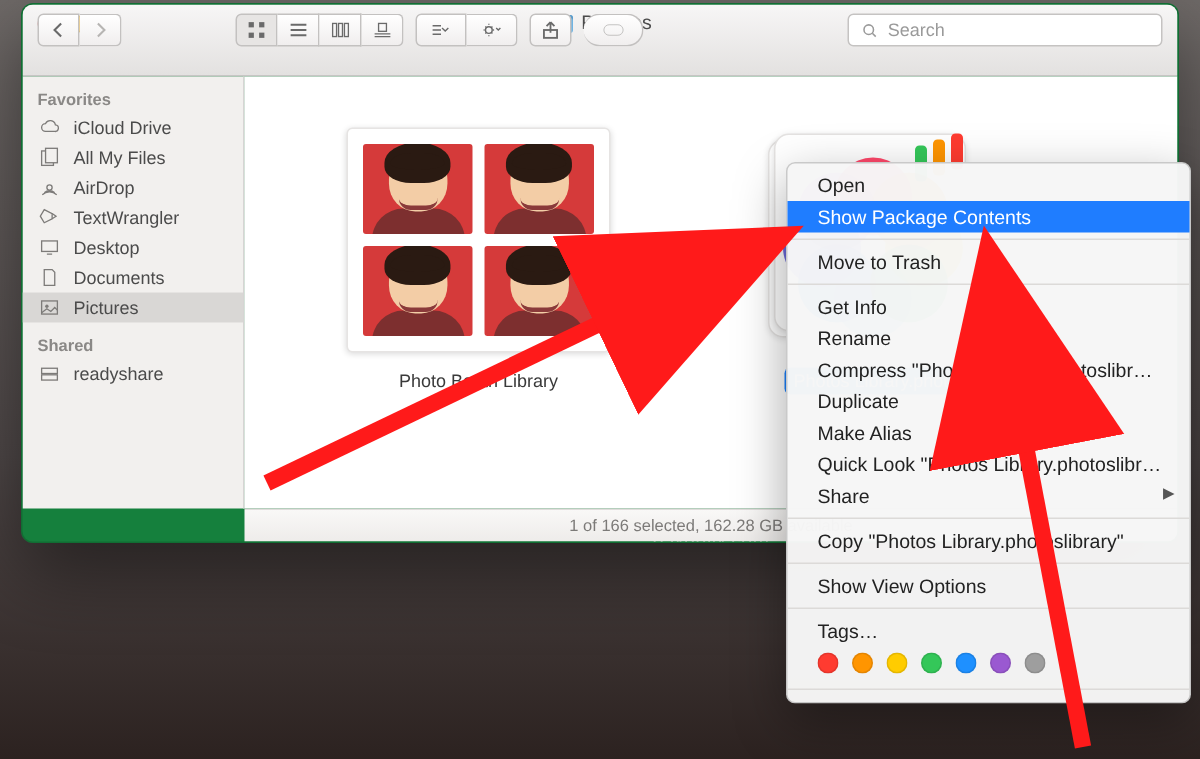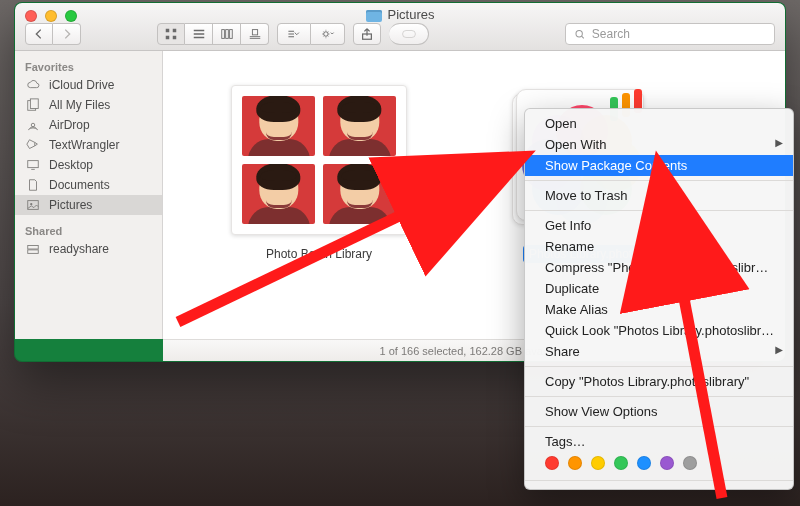--- a/index.html
+++ b/index.html
@@ -44,21 +44,21 @@
     position: absolute; top: 4px; left: 0; right: 0;
     display: flex; justify-content: center; align-items: center; gap: 6px;
     font-size: 13px; color: #4b4b4b;
   }
   .folder-mini {
     width: 16px; height: 12px; border-radius: 2px;
     background: #6fb4e3; position: relative; top: 1px;
     box-shadow: inset 0 2px 0 #5a9bc9;
   }
   .toolbar-row {
-    position: absolute; left: 0; right: 0; bottom: 3px; height: 26px;
+    position: absolute; left: 0; right: 0; bottom: 17px; height: 26px;
     display: flex; align-items: center; padding: 0 10px; gap: 8px;
   }
   .btn-grp { display: inline-flex; }
   .btn {
     height: 22px; min-width: 28px;
     background: linear-gradient(#ffffff,#f0eeee);
     border: 1px solid #c3c1c0;
     display: inline-flex; align-items: center; justify-content: center;
     color: #555; font-size: 12px;
   }
@@ -454,21 +454,20 @@
     </div>
   </div>
 
   <div class="statusbar">
     <span>1 of 166 selected, 162.28 GB available</span>
   </div>
 </div>
 
 <div class="ctx">
   <div class="mi">Open</div>
-  <div class="mi sub">Open With</div>
   <div class="mi hi">Show Package Contents</div>
   <hr>
   <div class="mi">Move to Trash</div>
   <hr>
   <div class="mi">Get Info</div>
   <div class="mi">Rename</div>
   <div class="mi">Compress "Photos Library.photoslibrary"</div>
   <div class="mi">Duplicate</div>
   <div class="mi">Make Alias</div>
   <div class="mi">Quick Look "Photos Library.photoslibrary"</div>

